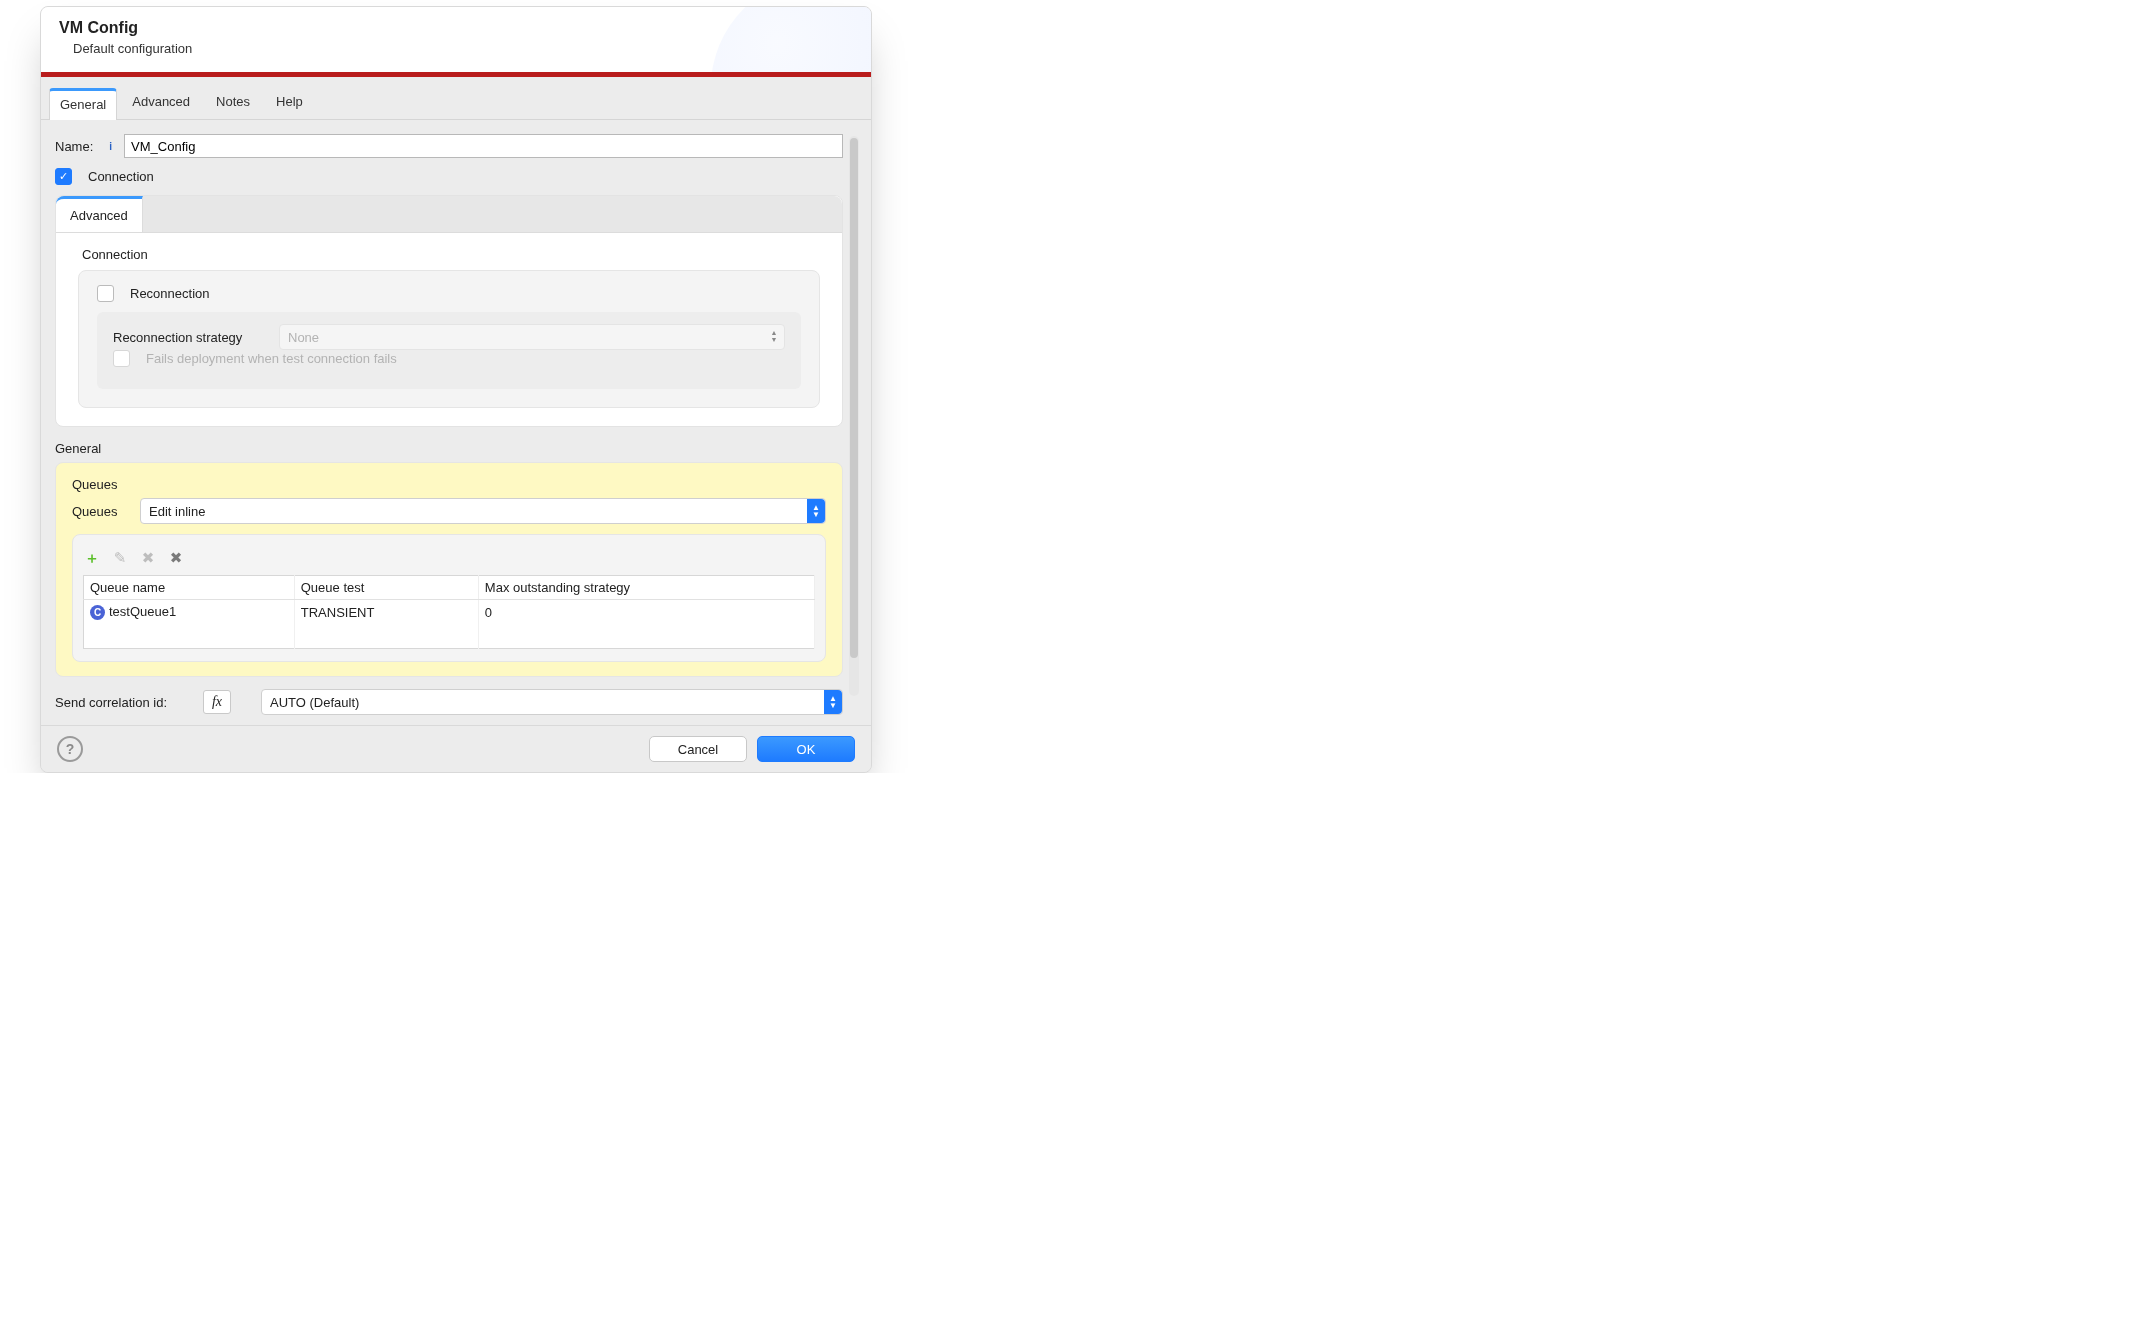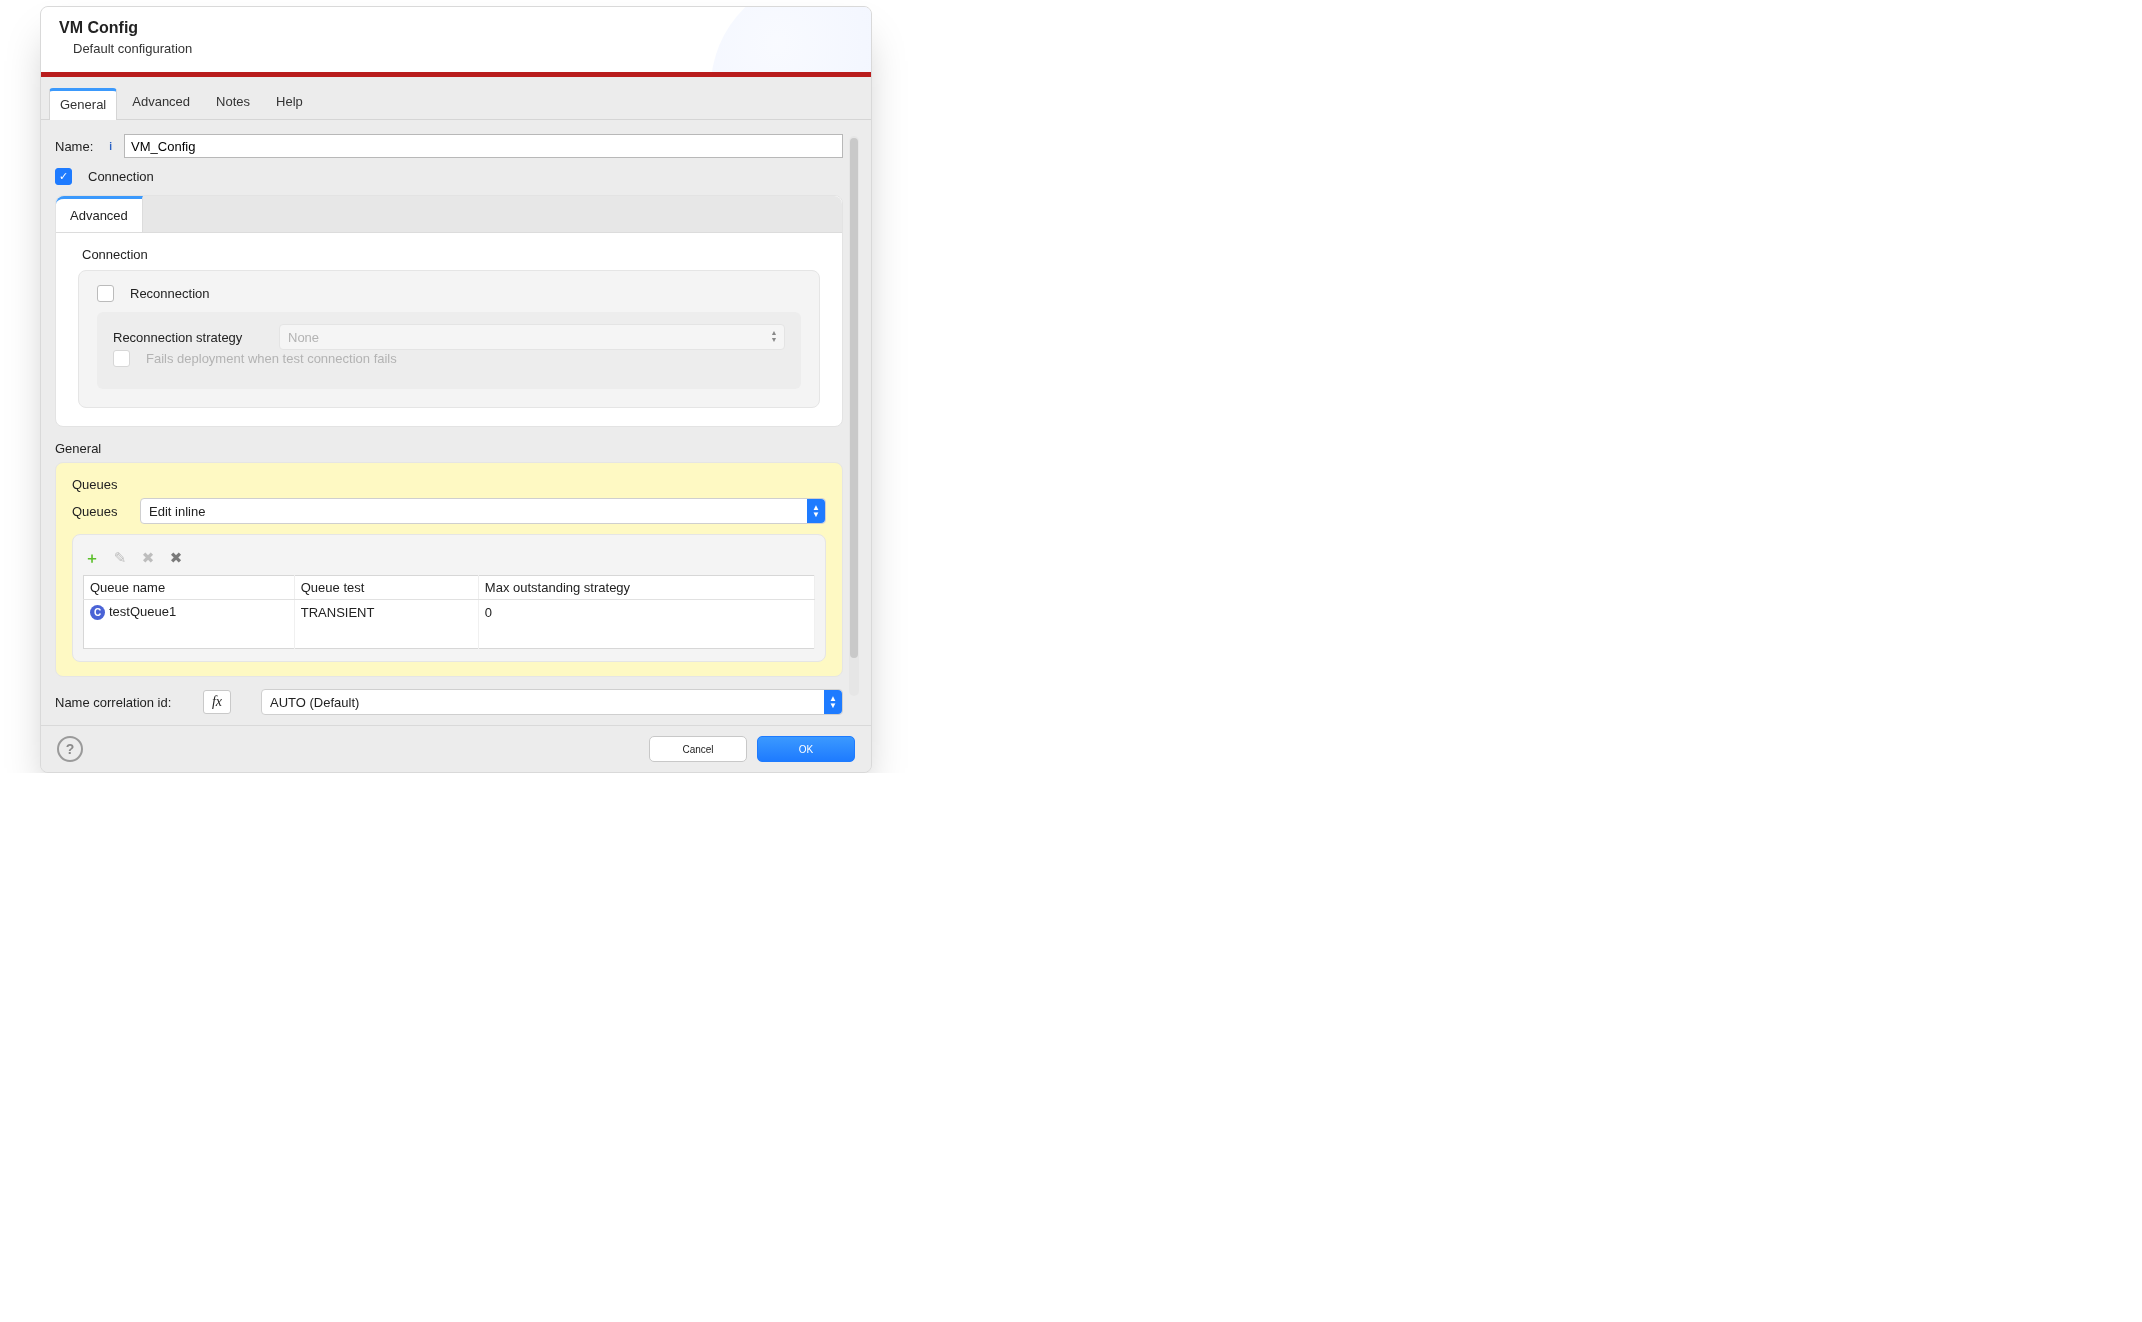--- a/index.html
+++ b/index.html
@@ -44,21 +44,21 @@
   .toolbar{display:flex;gap:10px;margin:4px 0 8px 0;align-items:center}
   .tbtn{width:18px;height:18px;display:flex;align-items:center;justify-content:center;font-size:15px}
   .table{width:100%;border:1px solid #d7d7d7;background:#fff;border-collapse:collapse;font-size:13px}
   .table th{background:#fff;text-align:left;font-weight:400;padding:4px 6px;border-bottom:1px solid #e1e1e1;border-right:1px solid #eee}
   .table td{padding:4px 6px;border-right:1px solid #f0f0f0}
   .q-icon{display:inline-flex;width:15px;height:15px;border-radius:50%;background:#4a63d6;color:#fff;font-size:10px;font-weight:700;align-items:center;justify-content:center;margin-right:4px;vertical-align:middle}
   .fx{font-family:"Times New Roman",serif;font-style:italic;font-size:14px;border:1px solid #c9c9c9;background:#fff;width:26px;height:22px;display:inline-flex;align-items:center;justify-content:center;border-radius:3px}
   .footer{background:#ececec;border-top:1px solid #d9d9d9;padding:10px 16px;display:flex;align-items:center;gap:10px}
   .help-circle{width:22px;height:22px;border:2px solid #9a9a9a;border-radius:50%;color:#8a8a8a;font-weight:700;display:flex;align-items:center;justify-content:center;font-size:14px}
   .spacer{flex:1}
-  .btn{min-width:96px;height:24px;border-radius:5px;font-size:10px;border:1px solid #c8c8c8;background:#fff;display:inline-flex;align-items:center;justify-content:center}
+  .btn{min-width:96px;height:24px;border-radius:5px;font-size:13px;border:1px solid #c8c8c8;background:#fff;display:inline-flex;align-items:center;justify-content:center}
   .btn.primary{background:linear-gradient(#3b99ff,#1e7bff);color:#fff;border-color:#1e7bff}
 </style>
 </head>
 <body>
 
 <div class="window">
 
 
   <div class="header">
     <div class="arc"></div>
@@ -150,21 +150,21 @@
                   <td style="height:16px">&nbsp;</td>
                   <td></td>
                   <td></td>
                 </tr>
             </tbody>
           </table>
         </div>
       </div>
 
       <div class="row" style="margin-bottom:0">
-        <span class="label" style="min-width:132px">Name correlation id:</span>
+        <span class="label" style="min-width:132px">Send correlation id:</span>
         <span class="fx">fx</span>
         <div class="select" style="margin-left:14px">
           <span>AUTO (Default)</span>
           <div class="blue-stepper">▲<br>▼</div>
         </div>
       </div>
 
     </div>
     <div class="scrollbar">
       <div class="thumb"></div>

